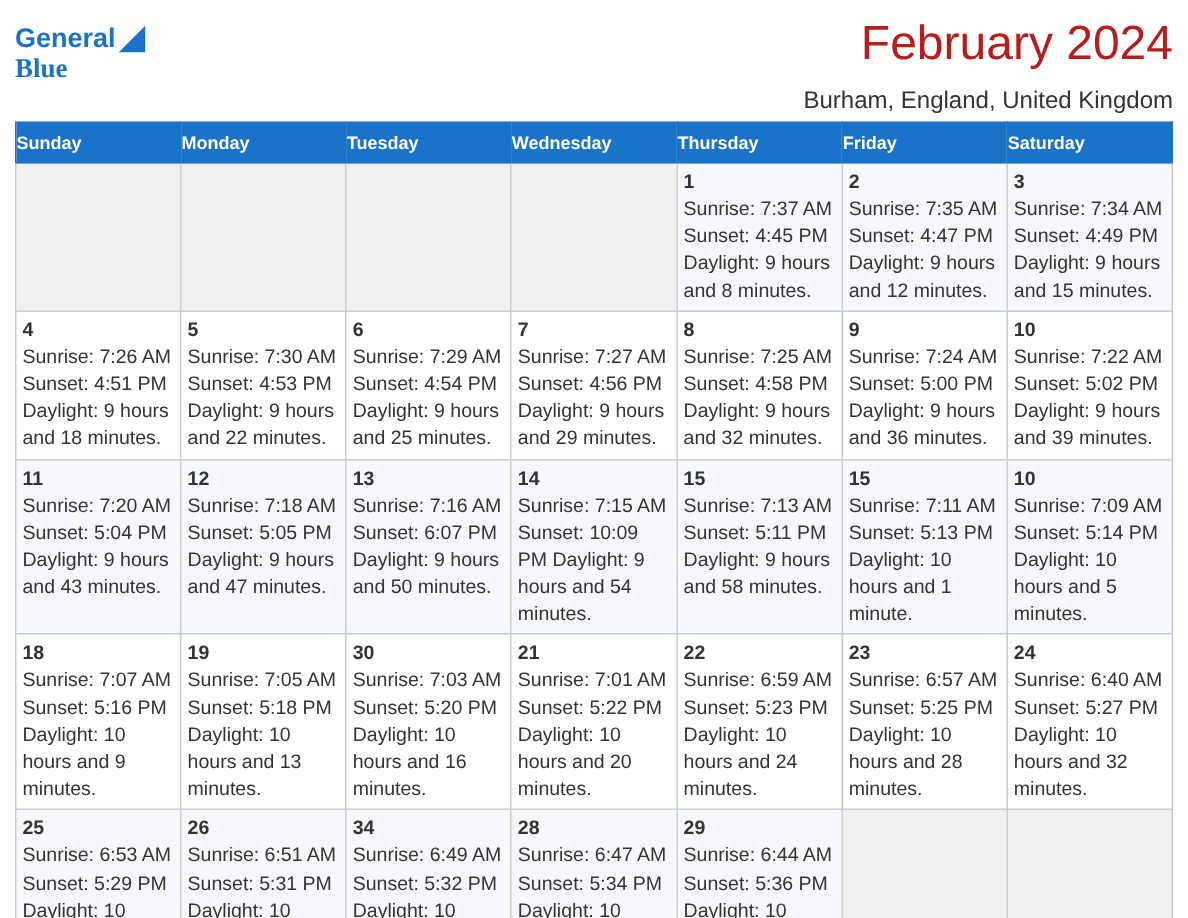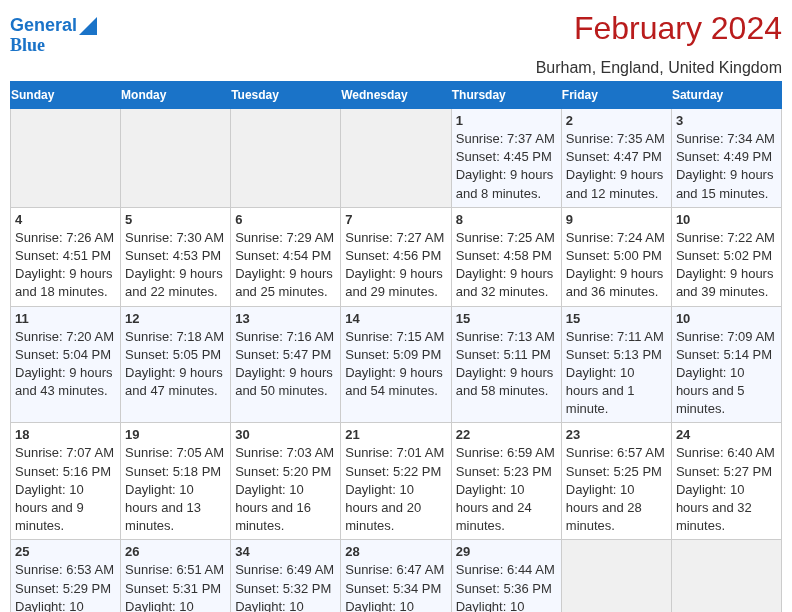--- a/index.html
+++ b/index.html
@@ -211,28 +211,28 @@
         <td>
           <span class="day-num">12</span>
           <div class="day-info">Sunrise: 7:18 AM
 Sunset: 5:05 PM
 Daylight: 9 hours
 and 47 minutes.</div>
         </td>
         <td>
           <span class="day-num">13</span>
           <div class="day-info">Sunrise: 7:16 AM
-Sunset: 5:47 PM
+Sunset: 6:07 PM
 Daylight: 9 hours
 and 50 minutes.</div>
         </td>
         <td>
           <span class="day-num">14</span>
           <div class="day-info">Sunrise: 7:15 AM
-Sunset: 5:09 PM
+Sunset: 10:09 PM
 Daylight: 9 hours
 and 54 minutes.</div>
         </td>
         <td>
           <span class="day-num">15</span>
           <div class="day-info">Sunrise: 7:13 AM
 Sunset: 5:11 PM
 Daylight: 9 hours
 and 58 minutes.</div>
         </td>

